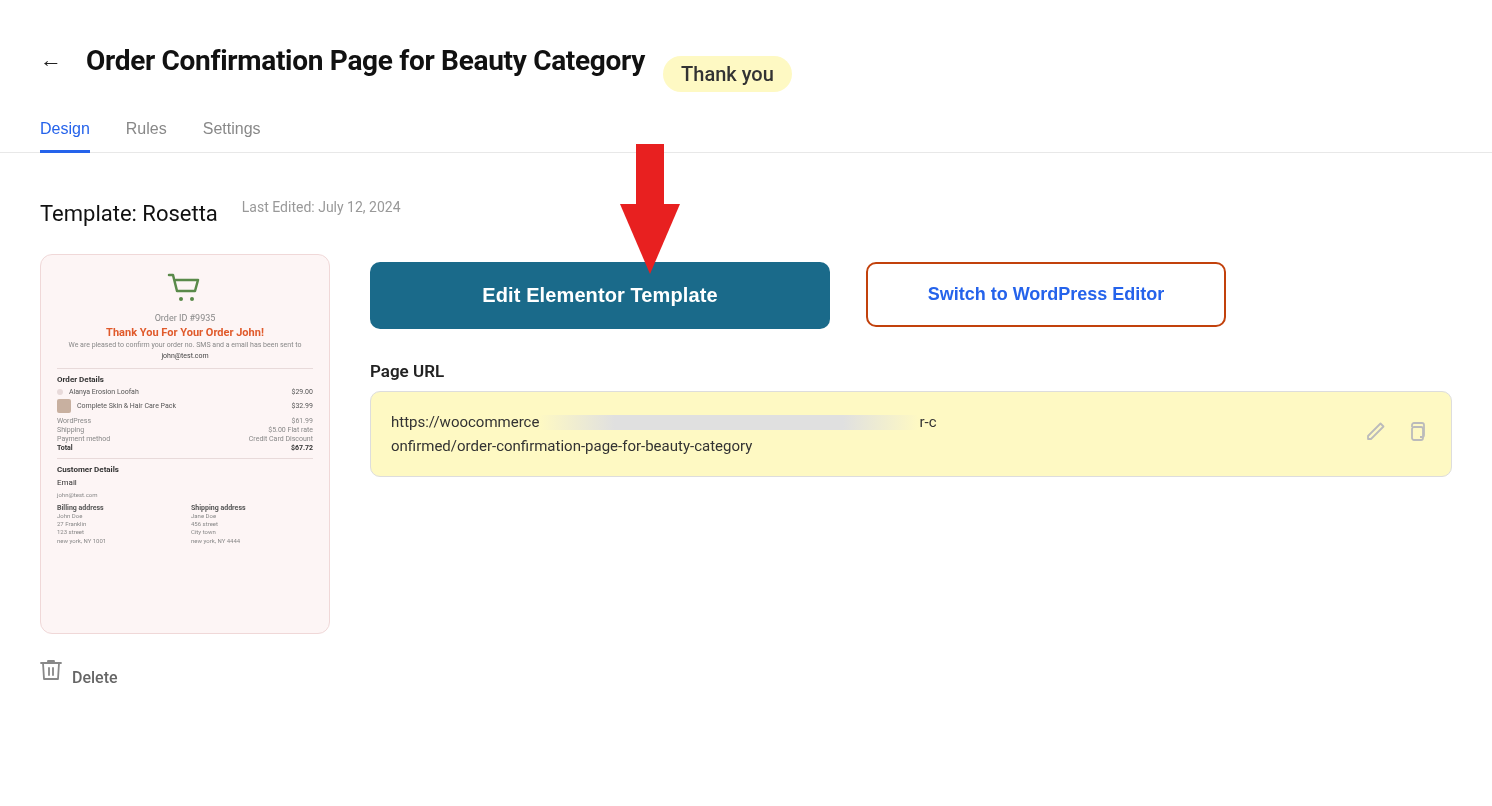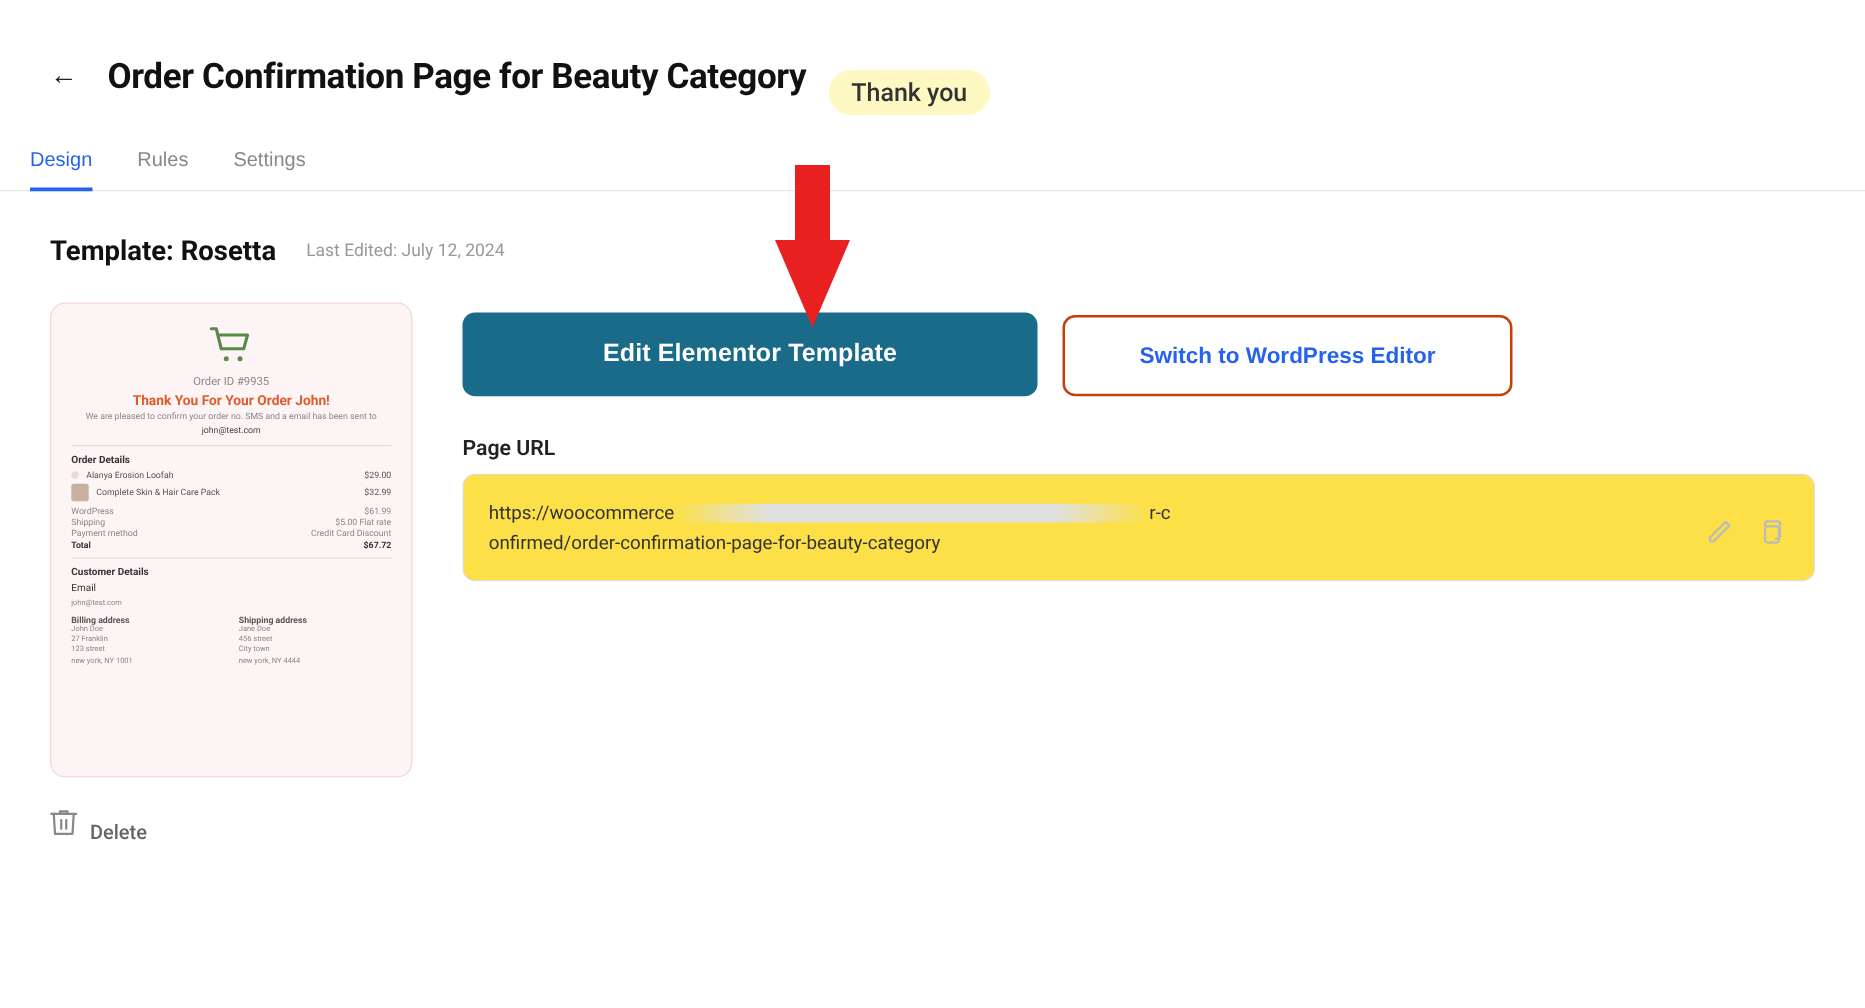--- a/index.html
+++ b/index.html
@@ -42,21 +42,21 @@
       font-weight: 500;
       color: #333;
       white-space: nowrap;
       margin-top: 28px;
     }
 
     
     .tabs-bar {
       display: flex;
       align-items: flex-end;
-      padding: 0 24px;
+      padding: 0 40px;
       border-bottom: 1.5px solid #e8e8e8;
       gap: 36px;
     }
     .tab {
       padding: 10px 0 12px 0;
       font-size: 16px;
       font-weight: 500;
       color: #888;
       cursor: pointer;
       border-bottom: 3px solid transparent;
@@ -78,22 +78,23 @@
 
     
     .template-row {
       display: flex;
       align-items: center;
       gap: 24px;
       margin-bottom: 28px;
     }
     .template-title {
       font-size: 22px;
-      font-weight: 700;
+      font-weight: 400;
       color: #111;
+      margin-top: 12px;
     }
     .last-edited {
       font-size: 14px;
       color: #999;
     }
 
     
     .body-layout {
       display: flex;
       align-items: flex-start;
@@ -236,22 +237,22 @@
       position: absolute;
       top: -110px;
       left: 220px;
       pointer-events: none;
       z-index: 10;
     }
 
     
     .buttons-row {
       display: flex;
-      align-items: flex-end;
-      gap: 20px;
+      align-items: flex-start;
+      gap: 36px;
       margin-top: 8px;
     }
     .btn-edit-elementor {
       background: #1a6a8a;
       color: #fff;
       border: none;
       border-radius: 10px;
       padding: 22px 60px;
       font-size: 20px;
       font-weight: 700;
@@ -279,23 +280,23 @@
       font-size: 17px;
       font-weight: 600;
       color: #222;
       margin-bottom: 10px;
     }
     .url-box {
       border: 1.5px solid #ddd;
       border-radius: 10px;
       padding: 18px 20px;
       display: flex;
-      align-items: flex-end;
+      align-items: center;
       gap: 28px;
-      background: #fde047;
+      background: #fef9c3;
       min-height: 72px;
     }
     .url-text {
       flex: 1;
       font-size: 15px;
       color: #333;
       line-height: 1.6;
     }
     .url-text .blurred-part {
       display: inline-block;

